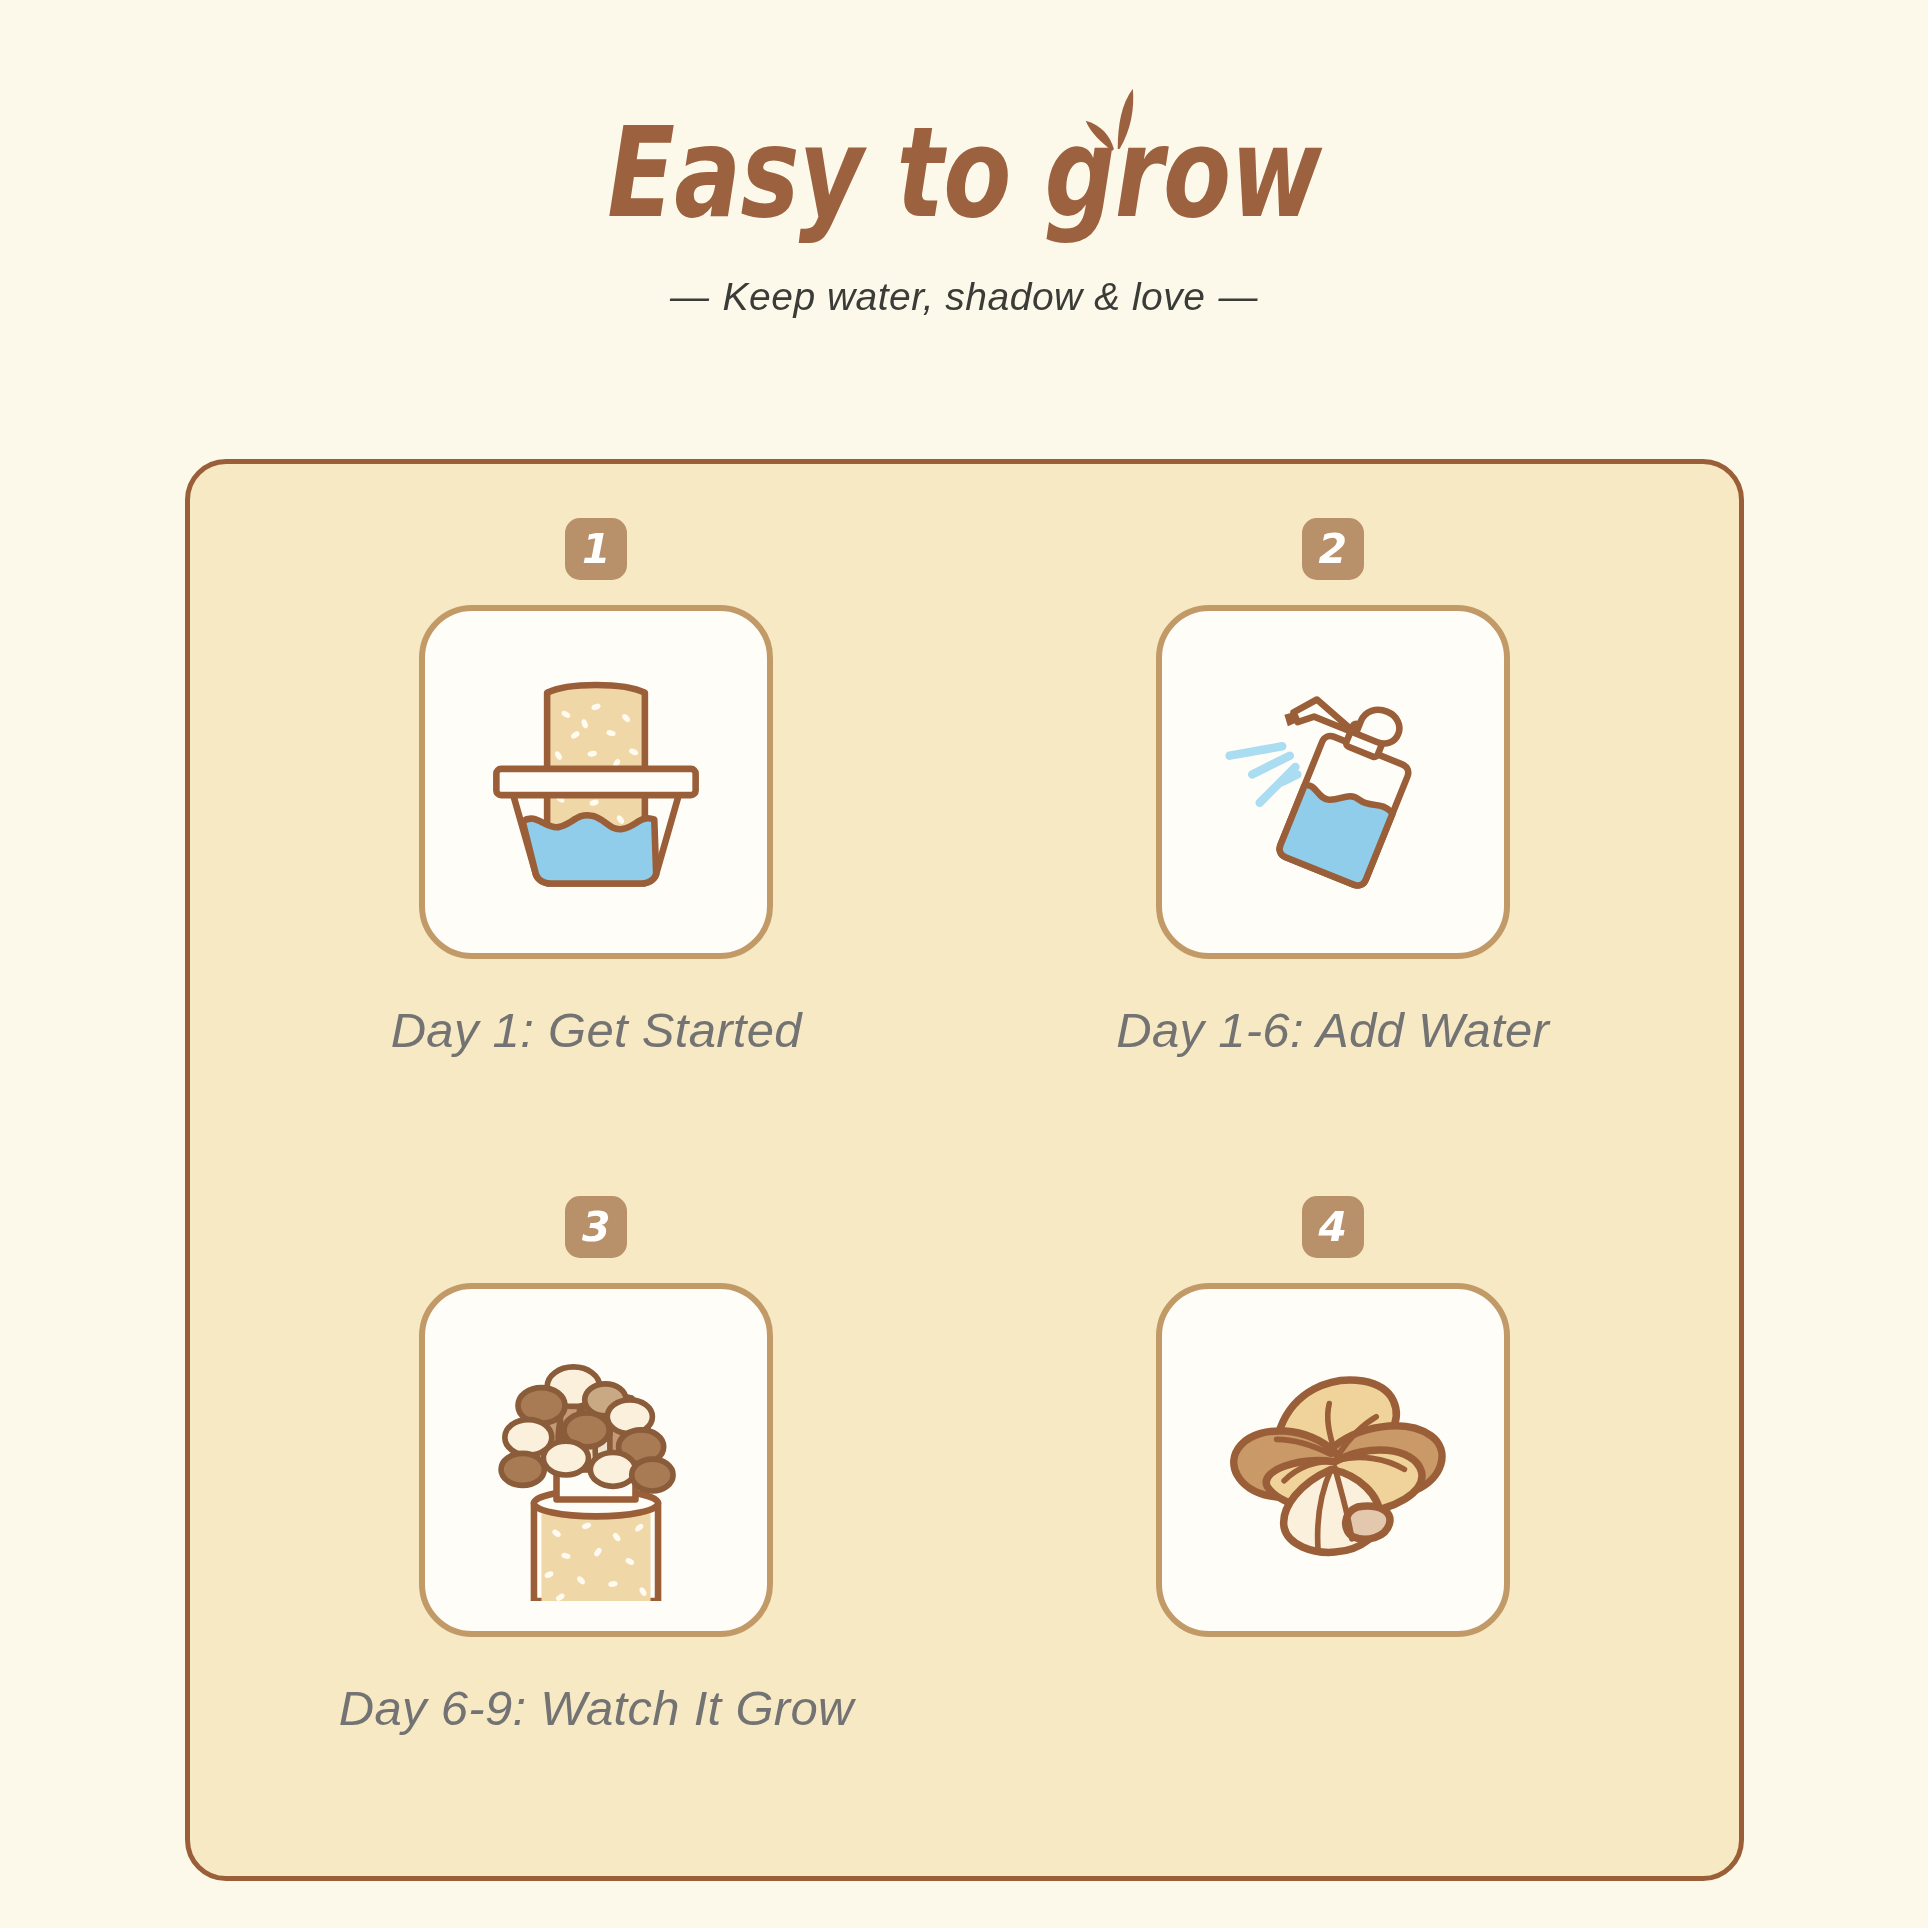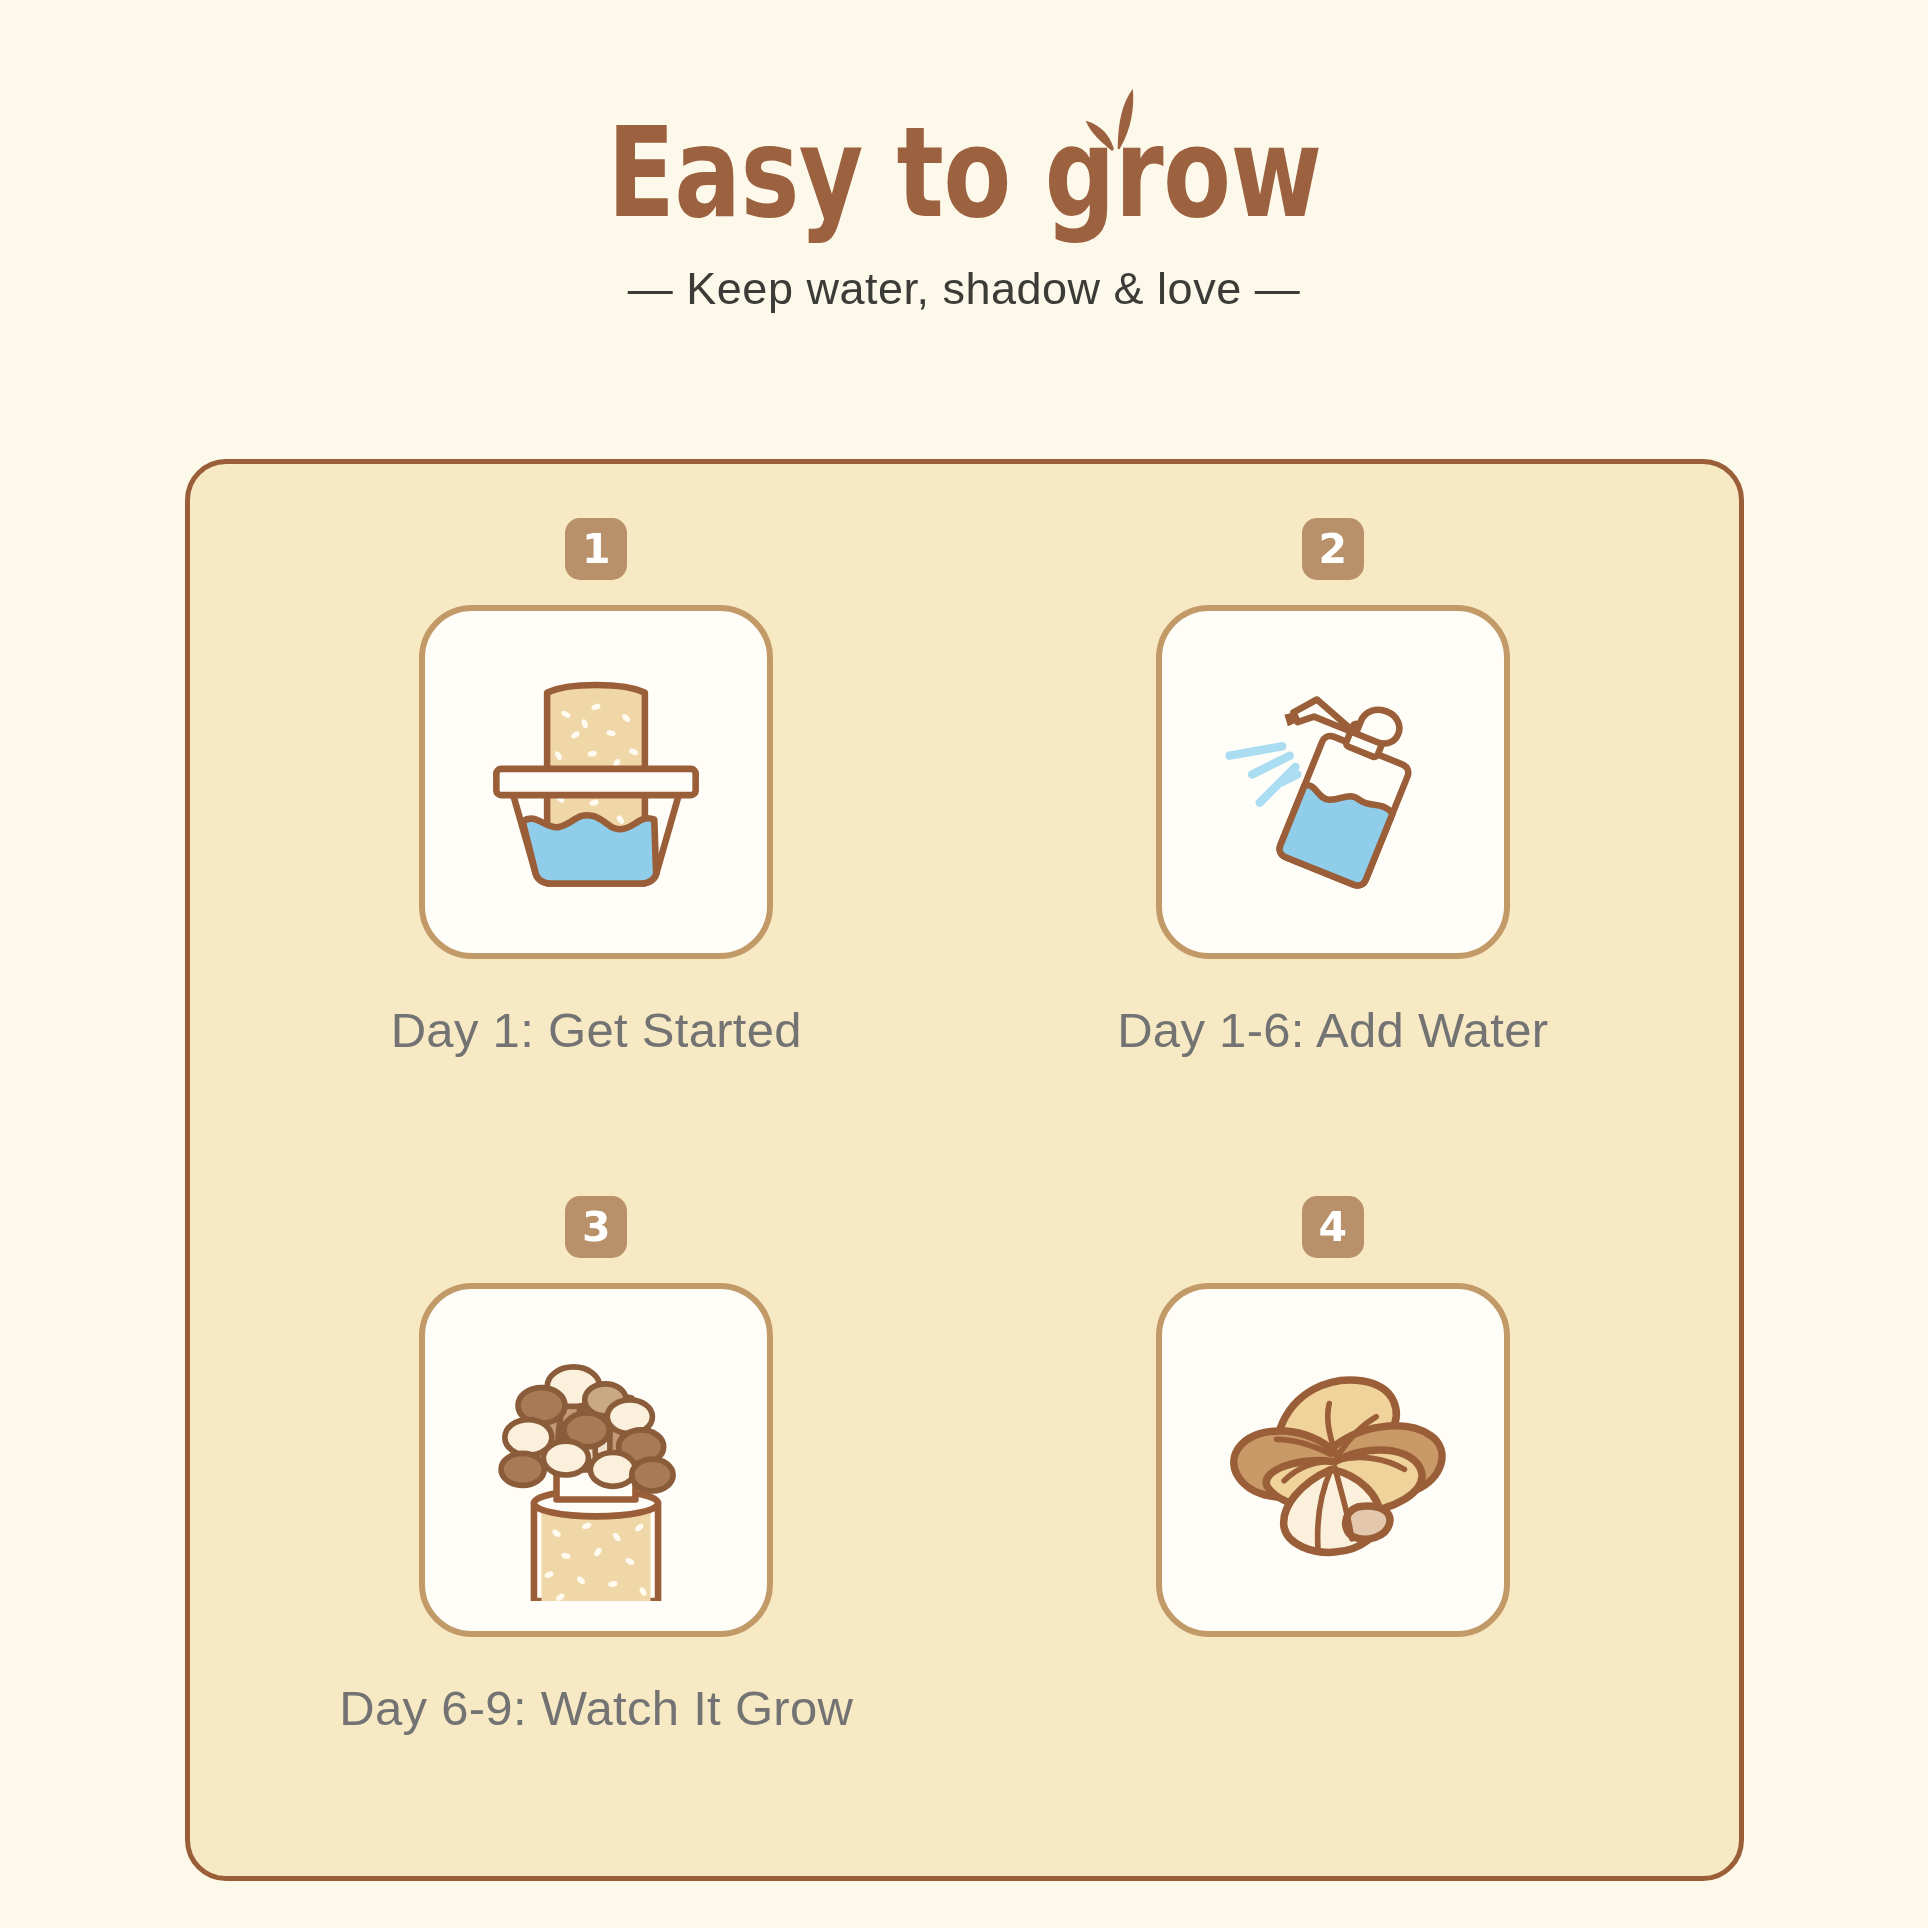--- a/index.html
+++ b/index.html
@@ -2,40 +2,40 @@
 <html style="font-size:15px"><head>
 <meta charset="utf-8">
 <style>
   html,body{margin:0;padding:0;}
   body{
     width:1928px;height:1928px;
     background:#fdf9ea;
     font-family:"Liberation Sans", sans-serif;
     overflow:hidden;
   }
-  .page{position:relative;width:1724px;height:1928px;box-sizing:border-box;}
+  .page{position:relative;width:1724px;height:1928px;box-sizing:border-box;font-style:italic;}
 
   
   .header{position:absolute;top:0;left:0;width:1928px;text-align:center;}
   .title-wrap{position:relative;display:inline-block;margin-top:111px;}
   .title{
     font-family:"DejaVu Sans", sans-serif;
     font-weight:bold;
     font-size:124px;
     line-height:1.0;
     letter-spacing:-0.9px;
     color:#9c6240;
     transform:scaleX(0.80);
     transform-origin:center center;
     white-space:nowrap;
   }
   .sprout{position:absolute;top:-28px;left:63%;width:66px;height:70px;}
   .subtitle{
-    margin-top:28px;
-    font-size:45px;
+    margin-top:40px;
+    font-size:39px;
     color:#3b3b38;
     letter-spacing:0.5px;
     white-space:nowrap;
   }
   .dash{display:inline-block;padding:0 13px;color:#3b3b38;}
 
   
   .panel{
     position:absolute;
     left:185px;top:459px;

